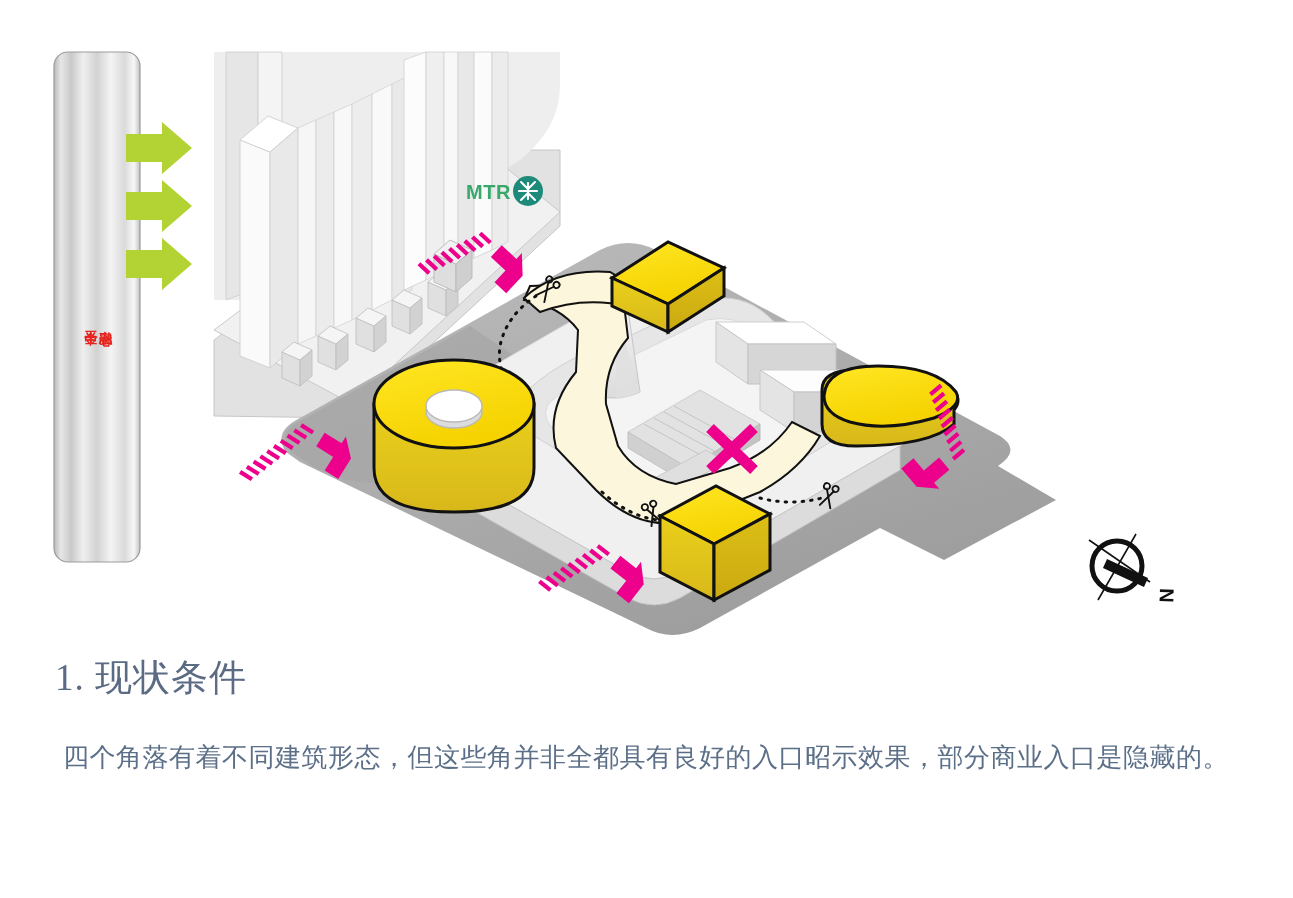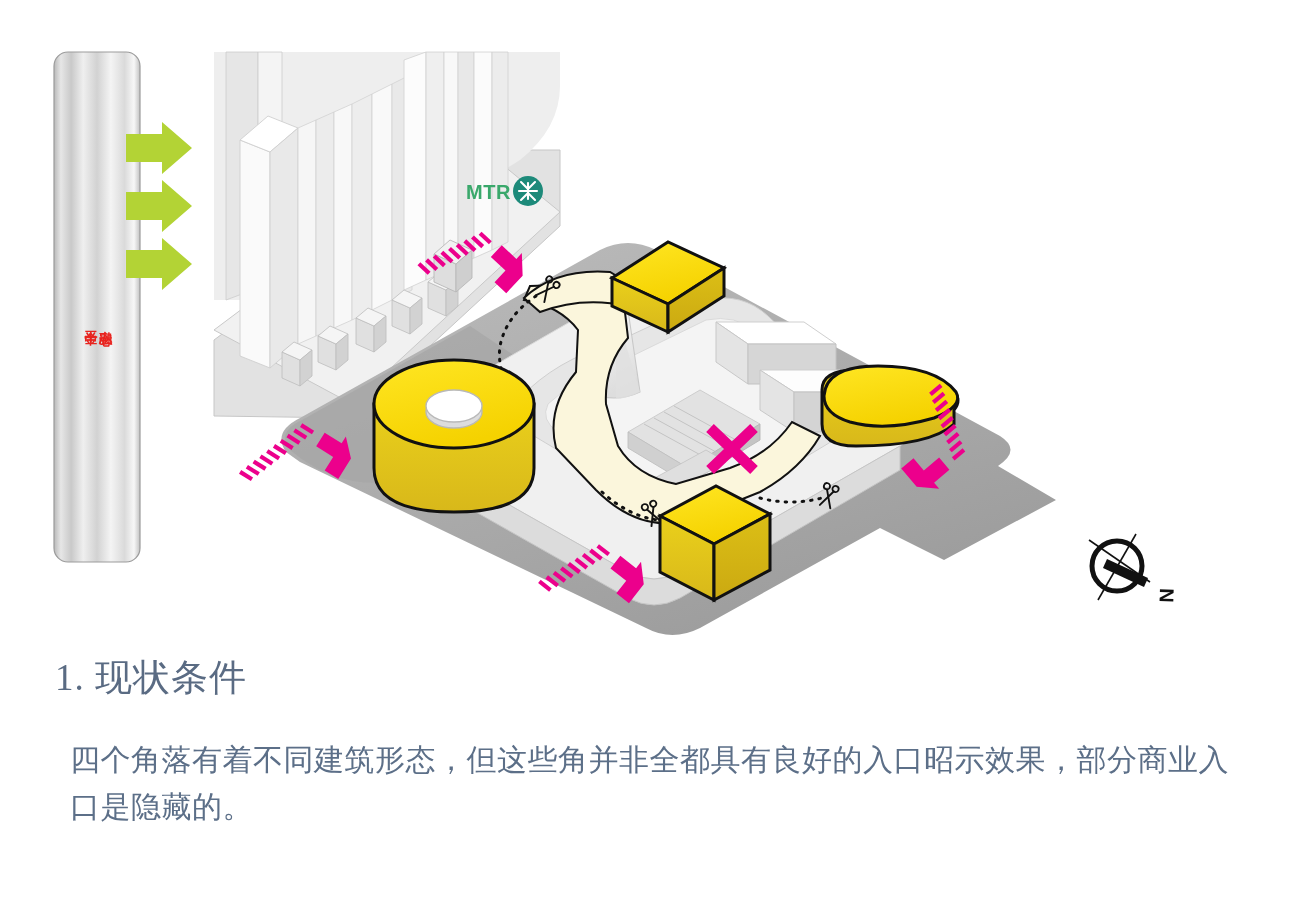--- a/index.html
+++ b/index.html
@@ -47,24 +47,24 @@
     font-size: 37px;
     line-height: 1.25;
     font-weight: normal;
     letter-spacing: 1px;
     margin: 0 0 36px 0;
     white-space: nowrap;
     font-family: Liberation Serif, serif;
   }
 
   #body-text {
-    font-size: 30px;
+    font-size: 26px;
     line-height: 1.55;
     letter-spacing: 0.5px;
-    margin: 15px;
+    margin: 8px;
     max-width: 1180px;
   }
 
   .vtext-col {
     writing-mode: vertical-rl;
     text-orientation: upright;
     font-size: 13px;
     line-height: 1.05;
     letter-spacing: 1px;
     font-weight: bold;

